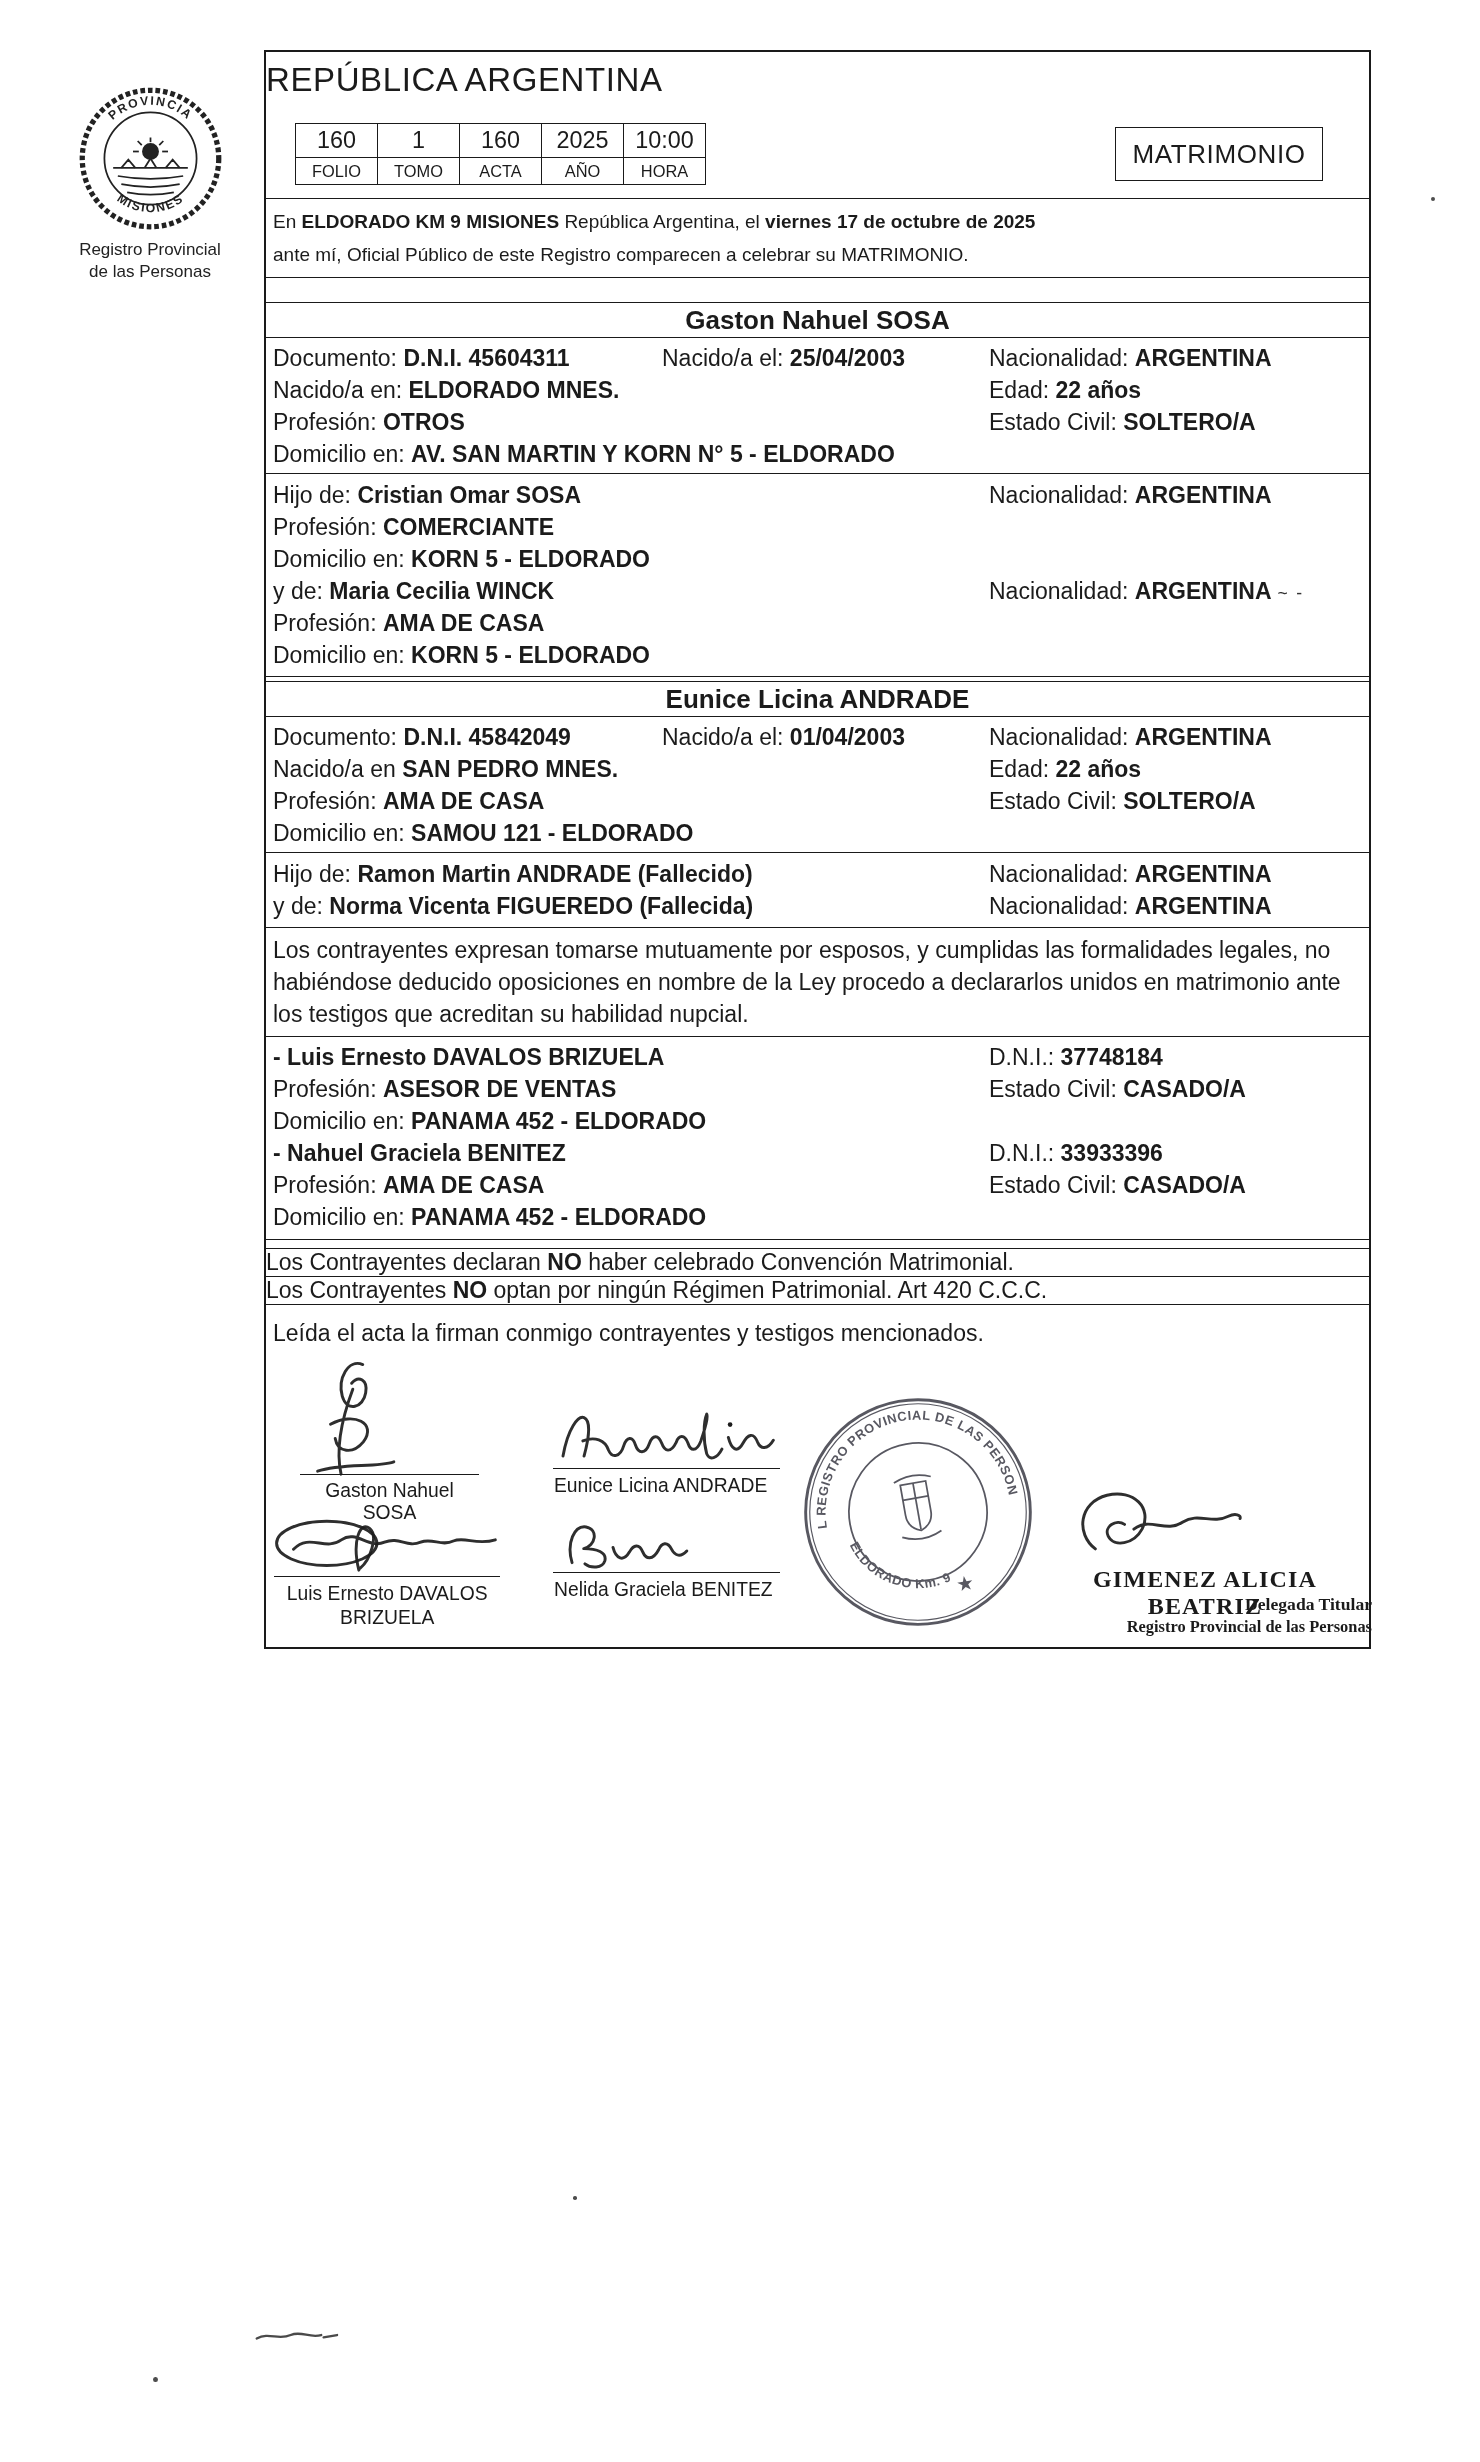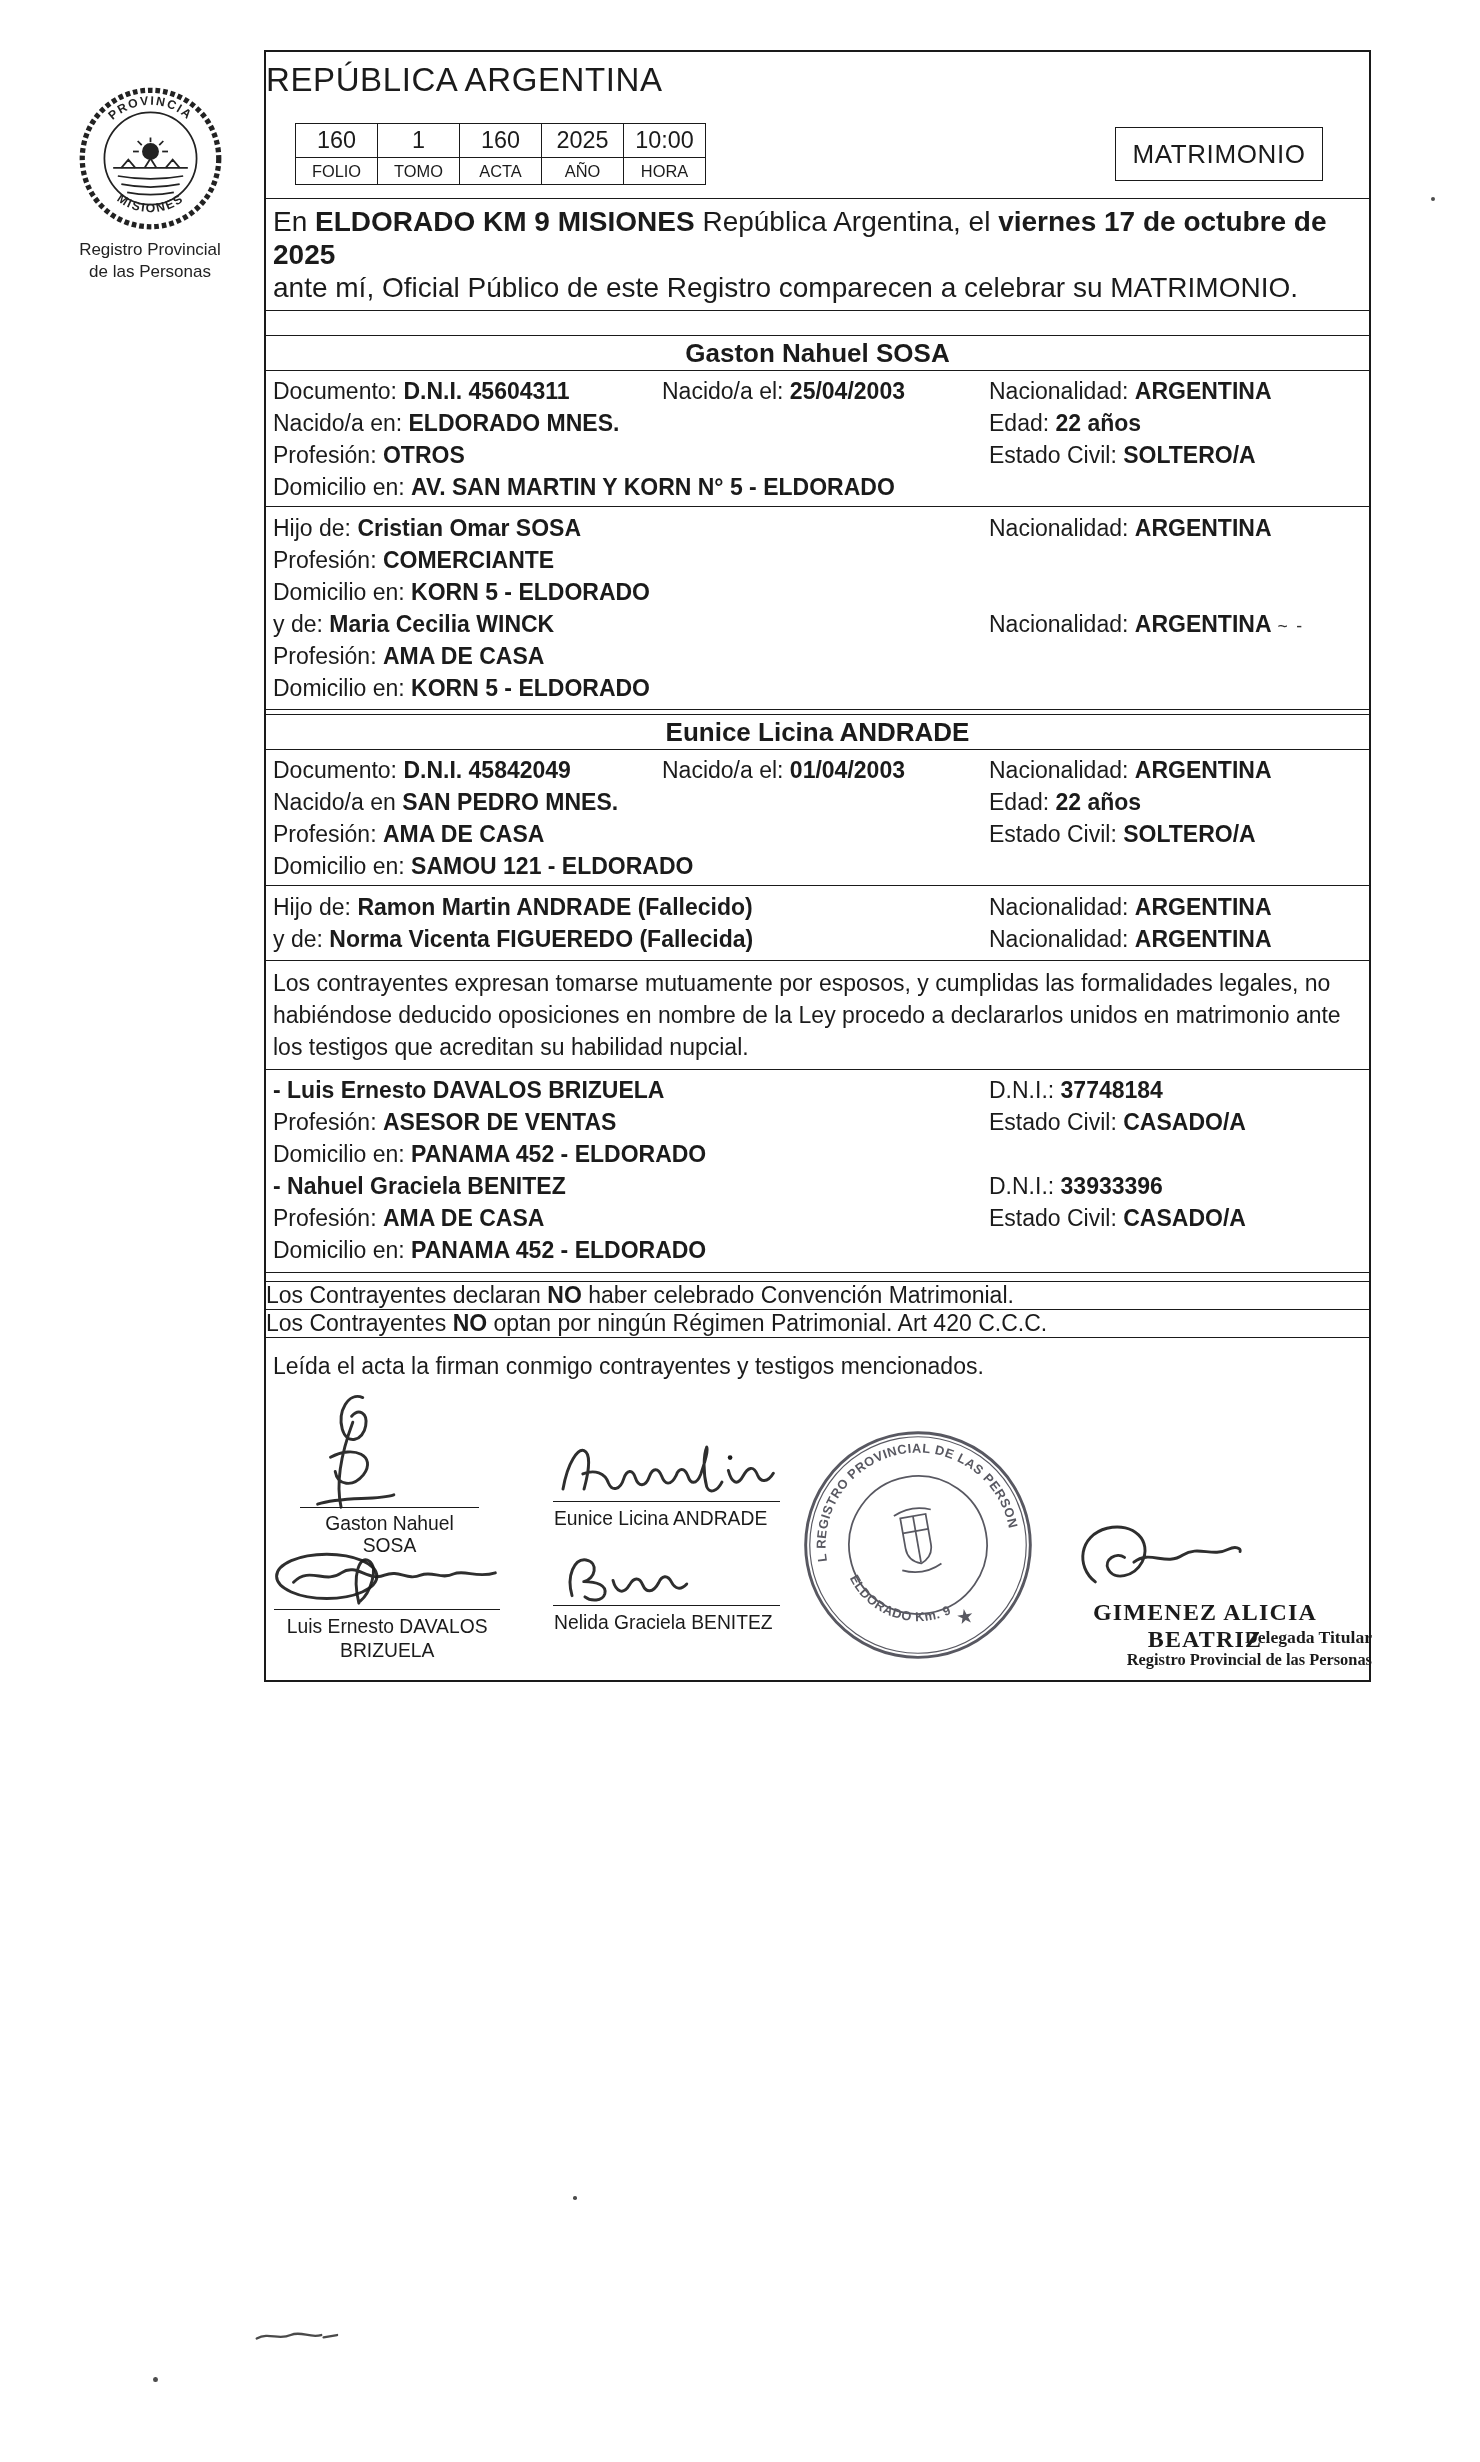--- a/index.html
+++ b/index.html
@@ -14,21 +14,21 @@
 
   
   .doc{position:absolute;left:264px;top:50px;width:1107px;border:2.3px solid #1a1a1a;background:#fff}
   .title{margin-top:9px;font-size:33px;font-weight:400;letter-spacing:0.6px}
   .reg-row{display:flex;align-items:center;justify-content:space-between;margin-top:24px;padding:0 46px 0 29px}
   .reg-table{border-collapse:collapse;text-align:center}
   .reg-table td{border:1.8px solid #1a1a1a;width:82px}
   .reg-table .vals td{height:34px;font-size:23.4px}
   .reg-table .labs td{height:27px;font-size:16.4px}
   .act-box{border:1.8px solid #1a1a1a;width:208px;height:54px;display:flex;align-items:center;justify-content:center;font-size:26px;letter-spacing:0.6px}
-  .intro{margin-top:13px;border-top:1.8px solid #1a1a1a;border-bottom:1.8px solid #1a1a1a;padding:5.9px 7px;font-size:28px;line-height:33px}
+  .intro{margin-top:13px;border-top:1.8px solid #1a1a1a;border-bottom:1.8px solid #1a1a1a;padding:5.9px 7px;font-size:19px;line-height:33px}
 
   .pbox{margin-top:24.6px;border-top:1.8px solid #1a1a1a;border-bottom:1.8px solid #1a1a1a}
   .pbox.second{margin-top:4.7px}
   .pname{height:35px;line-height:34px;text-align:center;font-size:26px;font-weight:bold;border-bottom:1.8px solid #1a1a1a}
   .prows{padding:3.5px 0 4.7px}
   .prow{position:relative;height:32px;font-size:23px;white-space:nowrap}
   .prow .f{position:absolute;top:2.9px}
   .c1{left:7px}.c2{left:396px}.c3{left:723px}
   .pdivider{border-top:1.2px solid #1a1a1a;margin:3.5px 0 4.7px}
   .hand-note{margin-left:5.9px;font-size:17.6px;letter-spacing:1.8px;color:#333}

